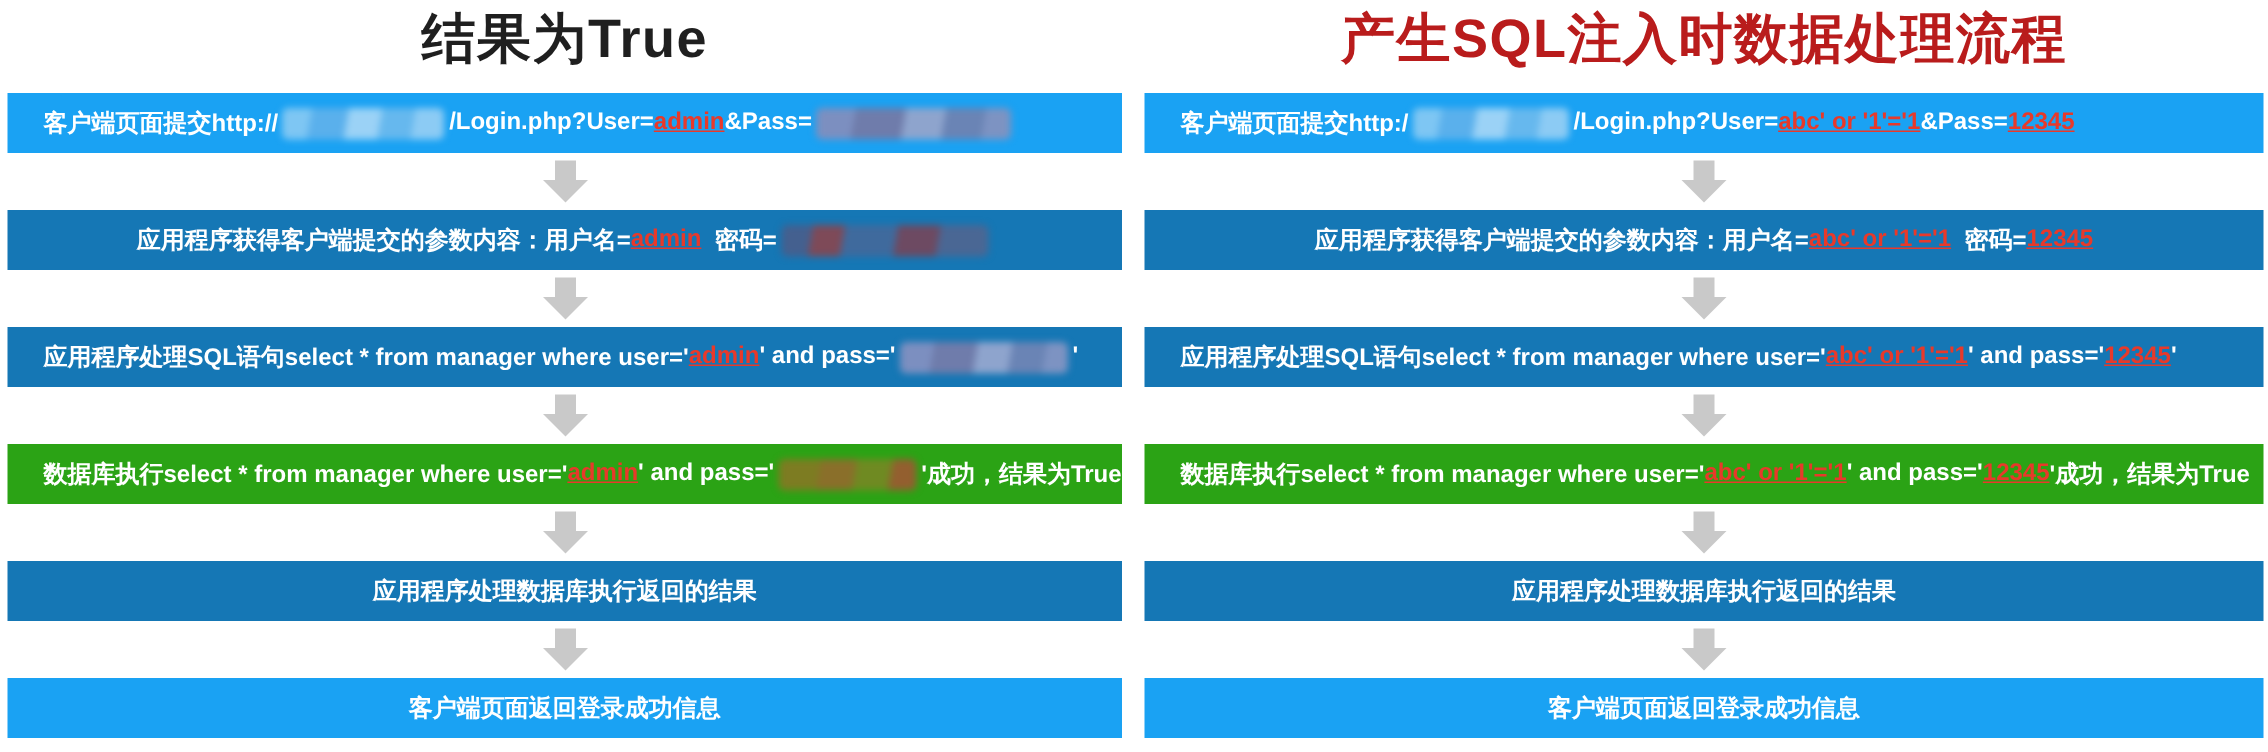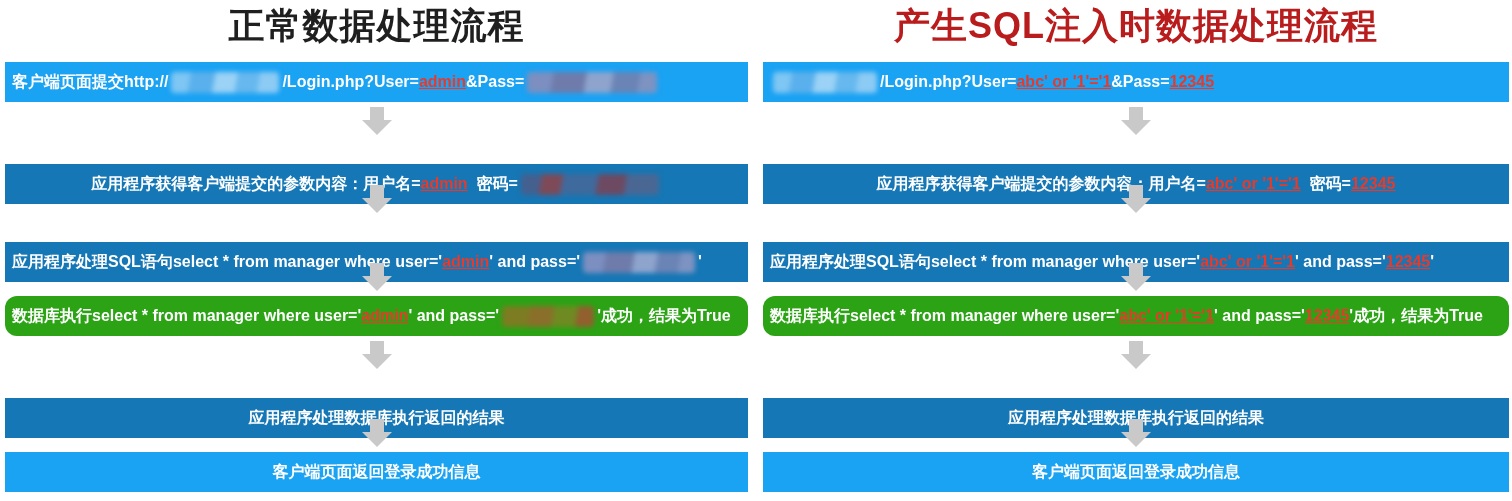--- a/index.html
+++ b/index.html
@@ -12,46 +12,46 @@
   #col-1{left:763px;width:746px;}
   .col-title{
     position:absolute;top:2px;left:0;right:0;text-align:center;
     font-size:36px;font-weight:bold;color:#1f1f1f;letter-spacing:1px;white-space:nowrap;
   }
   .box{
     position:absolute;left:0;right:0;height:40px;
     display:flex;align-items:center;flex-wrap:nowrap;overflow:hidden;
     font-weight:bold;font-size:16px;color:#ffffff;white-space:pre;
   }
-  .box.align-left{justify-content:flex-start;padding-left:7px;}
+  .box.align-left{justify-content:flex-start;padding-left:24px;}
   .box.align-center{justify-content:center;}
   .box.light{background:var(--box-light);}
-  .box.dark{background:var(--box-dark);margin-top:24px;}
-  .box.green{background:var(--box-green);border-radius:12px;}
+  .box.dark{background:var(--box-dark);}
+  .box.green{background:var(--box-green);}
   .seg{white-space:pre;}
   .seg.white{color:var(--text-white);}
   .seg.red{color:var(--text-red);text-decoration:underline;}
   .censor{
     display:inline-block;height:21px;border-radius:4px;
     filter:blur(2.5px);margin:0 3px;flex:none;
   }
   .censor.sky{background:linear-gradient(100deg,#7ec6f3 0 18%,#5ab0ec 18% 40%,#9bd2f6 40% 60%,#66b8ee 60% 80%,#8ccbf4 80%);}
   .censor.slate{background:linear-gradient(100deg,#7c8fc0 0 20%,#6f7cab 20% 45%,#8ea4cd 45% 65%,#6a84b5 65% 85%,#7d93c2 85%);}
   .censor.navy{background:linear-gradient(100deg,#44608f 0 15%,#7e4a58 15% 30%,#3f6a9d 30% 55%,#6d4a62 55% 75%,#4a6794 75%);}
   .censor.olive{background:linear-gradient(100deg,#7d7c22 0 30%,#8a6f2a 30% 55%,#6f8a22 55% 80%,#935f2f 80%);}
   .arrow{position:absolute;left:50%;transform:translateX(-50%);width:30px;height:28px;}
   .arrow .stem{width:14px;height:13px;background:var(--arrow);margin:0 auto;}
   .arrow .head{width:0;height:0;border-left:15px solid transparent;border-right:15px solid transparent;border-top:15px solid var(--arrow);}
 </style>
 </head>
 <body>
 
 <div class="canvas" style="--box-light: #1aa2f3; --box-dark: #1577b5; --box-green: #2ba315; --text-white: #ffffff; --text-red: #e8392a; --arrow: #c9c9c9;">
   <div class="col" id="col-0">
-    <div class="col-title" style="color: rgb(31, 31, 31);">正常数据处理流程</div>
+    <div class="col-title" style="color: rgb(31, 31, 31);">结果为True</div>
     <div class="col-body">
         <div class="box light align-left" style="top: 62px; height: 40px;"><span class="seg white">客户端页面提交http://</span><span class="censor sky" style="width: 108px;"></span><span class="seg white">/Login.php?User=</span><span class="seg red">admin</span><span class="seg white">&amp;Pass=</span><span class="censor slate" style="width: 130px;"></span></div>
         <div class="arrow" style="top: 107px;">
           <div class="stem"></div>
           <div class="head"></div>
         </div>
         <div class="box dark align-center" style="top: 140px; height: 40px;"><span class="seg white">应用程序获得客户端提交的参数内容：用户名=</span><span class="seg red">admin</span><span class="seg white">  密码=</span><span class="censor navy" style="width: 138px;"></span></div>
         <div class="arrow" style="top: 185px;">
           <div class="stem"></div>
           <div class="head"></div>
@@ -70,21 +70,21 @@
         <div class="arrow" style="top: 419px;">
           <div class="stem"></div>
           <div class="head"></div>
         </div>
         <div class="box light align-center" style="top: 452px; height: 40px;"><span class="seg white">客户端页面返回登录成功信息</span></div>
       </div>
   </div>
   <div class="col" id="col-1">
     <div class="col-title" style="color: #b91c1c;">产生SQL注入时数据处理流程</div>
     <div class="col-body">
-        <div class="box light align-left" style="top: 62px; height: 40px;"><span class="censor sky" style="width: 104px;"></span><span class="seg white">/Login.php?User=</span><span class="seg red">abc' or '1'='1</span><span class="seg white">&amp;Pass=</span><span class="seg red">12345</span></div>
+        <div class="box light align-left" style="top: 62px; height: 40px;"><span class="seg white">客户端页面提交http:/</span><span class="censor sky" style="width: 104px;"></span><span class="seg white">/Login.php?User=</span><span class="seg red">abc' or '1'='1</span><span class="seg white">&amp;Pass=</span><span class="seg red">12345</span></div>
         <div class="arrow" style="top: 107px;">
           <div class="stem"></div>
           <div class="head"></div>
         </div>
         <div class="box dark align-center" style="top: 140px; height: 40px;"><span class="seg white">应用程序获得客户端提交的参数内容：用户名=</span><span class="seg red">abc' or '1'='1</span><span class="seg white">  密码=</span><span class="seg red">12345</span></div>
         <div class="arrow" style="top: 185px;">
           <div class="stem"></div>
           <div class="head"></div>
         </div>
         <div class="box dark align-left" style="top: 218px; height: 40px;"><span class="seg white">应用程序处理SQL语句select * from manager where user='</span><span class="seg red">abc' or '1'='1</span><span class="seg white">' and pass='</span><span class="seg red">12345</span><span class="seg white">'</span></div>

